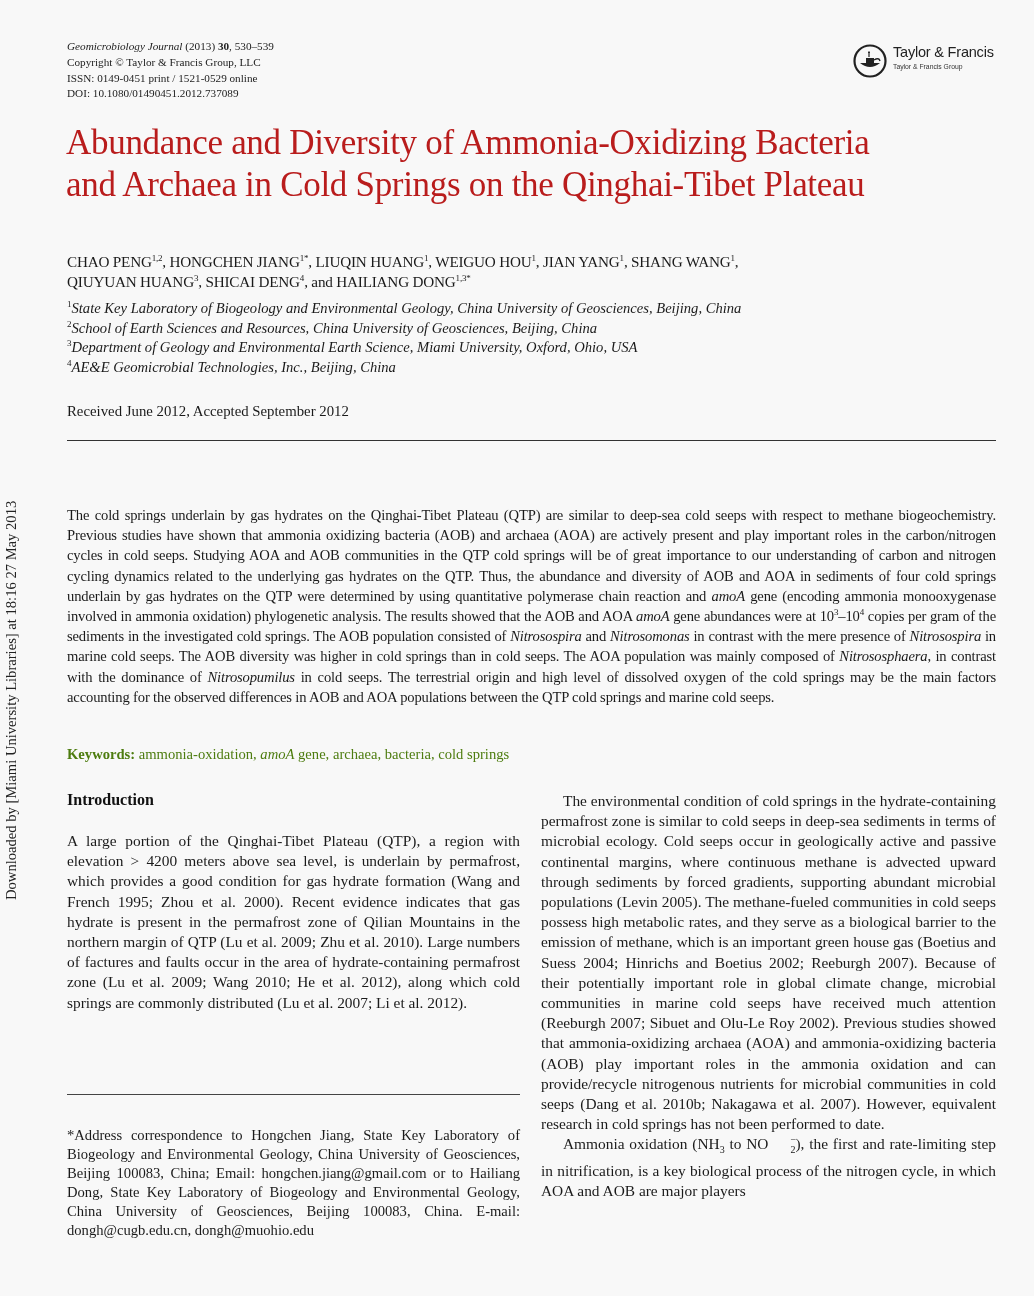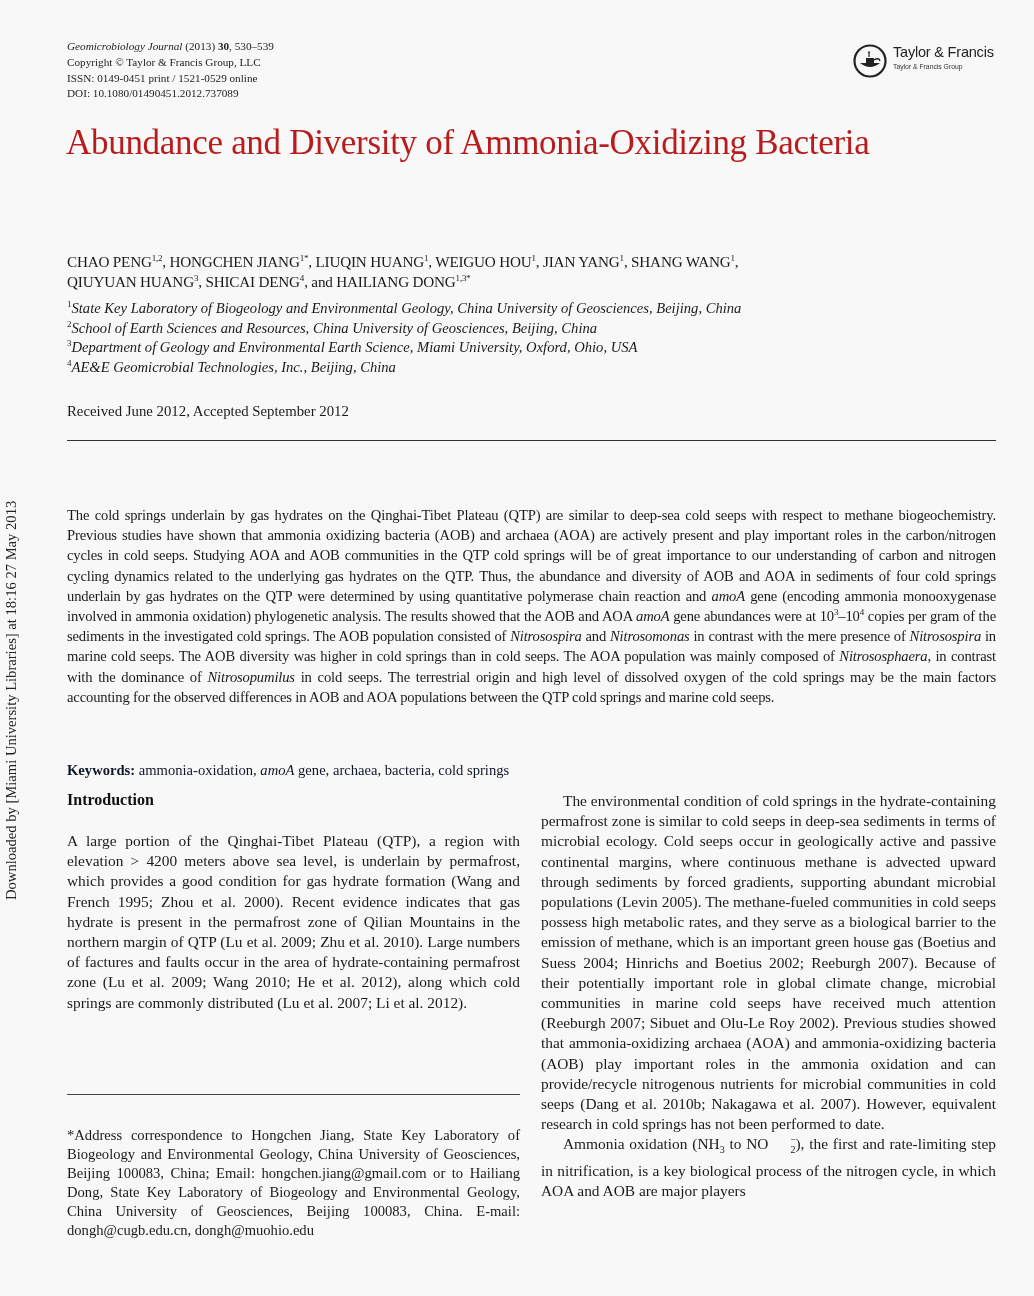--- a/index.html
+++ b/index.html
@@ -24,21 +24,21 @@
   .authors { left: 67px; top: 252px; width: 900px; font-size: 15.2px; line-height: 19.5px; color: #1a1a1a; letter-spacing: -0.2px; }
   .authors sup { font-size: 9px; line-height: 0; text-align: right; }
   
   .affils { left: 67px; top: 299px; width: 900px; font-size: 14.6px; line-height: 19.7px; font-style: italic; color: #1a1a1a; }
   .affils sup { font-style: normal; font-size: 9px; line-height: 0; }
   .received { left: 67px; top: 397px; font-size: 14.8px; color: #1a1a1a; margin-top: 6px; }
   .rule-top { left: 67px; top: 440px; width: 929px; height: 0; border-top: 1.5px solid #333; }
   
   .abstract { left: 67px; top: 505px; width: 929px; font-size: 14.6px; line-height: 20.2px; text-align: justify; color: #1a1a1a; letter-spacing: -0.15px; }
   .abstract sup { font-size: 9px; line-height: 0; }
-  .keywords { left: 67px; top: 746px; width: 929px; font-size: 14.6px; color: #0f172a; margin-top: 16px; }
+  .keywords { left: 67px; top: 746px; width: 929px; font-size: 14.6px; color: #4d7c0f; }
   .keywords b { font-weight: bold; }
   
   .sidebar { left: 3px; top: 900px; transform-origin: 0 0; transform: rotate(-90deg); font-size: 14.6px; white-space: nowrap; color: #222; }
   
   .col-left { left: 67px; width: 453px; }
   .col-right { left: 541px; width: 455px; }
   .intro-head { top: 791px; font-size: 16px; font-weight: bold; color: #111; }
   .body-text { font-size: 15.4px; line-height: 20.2px; text-align: justify; color: #1a1a1a; }
   .body-text p { margin: 0; }
   .left-body { top: 831px; }
@@ -66,20 +66,21 @@
     <path d="M21 16 Q26 13 27 17" fill="none" stroke="#222" stroke-width="1.4"></path>
     <path d="M16 13 L16 8" stroke="#222" stroke-width="1.2"></path>
     <path d="M15 9 Q16 5 17 9" fill="#222"></path>
   </svg>
   <div class="pname">Taylor &amp; Francis</div>
   <div class="pgroup">Taylor &amp; Francis Group</div>
 </div>
 
 <div class="abs title">
   <div>Abundance and Diversity of Ammonia-Oxidizing Bacteria</div>
+  <div>and Archaea in Cold Springs on the Qinghai-Tibet Plateau</div>
 </div>
 
 <div class="abs authors">
   <div>
     <span>CHAO PENG</span><sup>1,2</sup><span>, </span><span>HONGCHEN JIANG</span><sup>1*</sup><span>, </span><span>LIUQIN HUANG</span><sup>1</sup><span>, </span><span>WEIGUO HOU</span><sup>1</sup><span>, </span><span>JIAN YANG</span><sup>1</sup><span>, </span><span>SHANG WANG</span><sup>1</sup><span>,</span>
   </div>
   <div>
     <span>QIUYUAN HUANG</span><sup>3</sup><span>, </span><span>SHICAI DENG</span><sup>4</sup><span>, and </span><span>HAILIANG DONG</span><sup>1,3*</sup>
   </div>
 </div>

